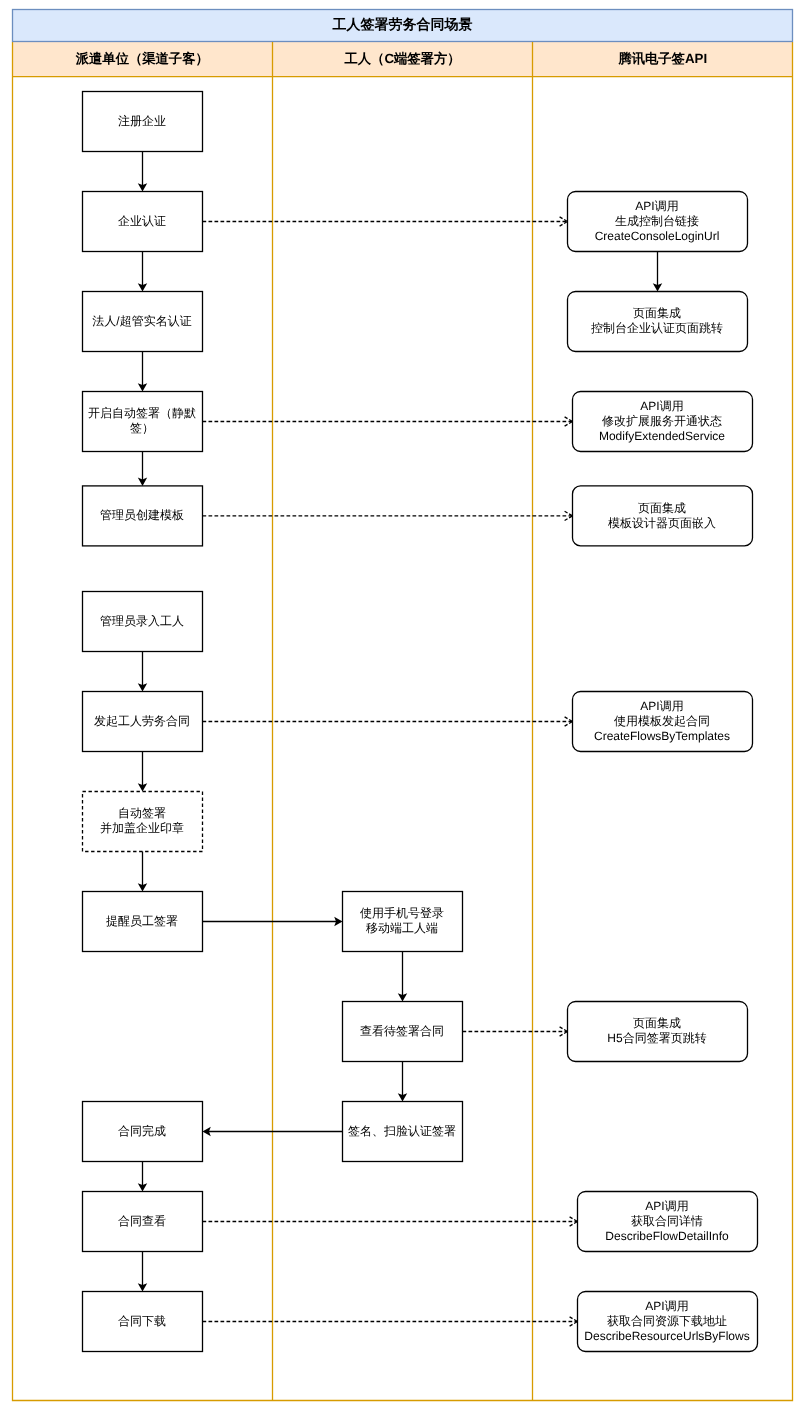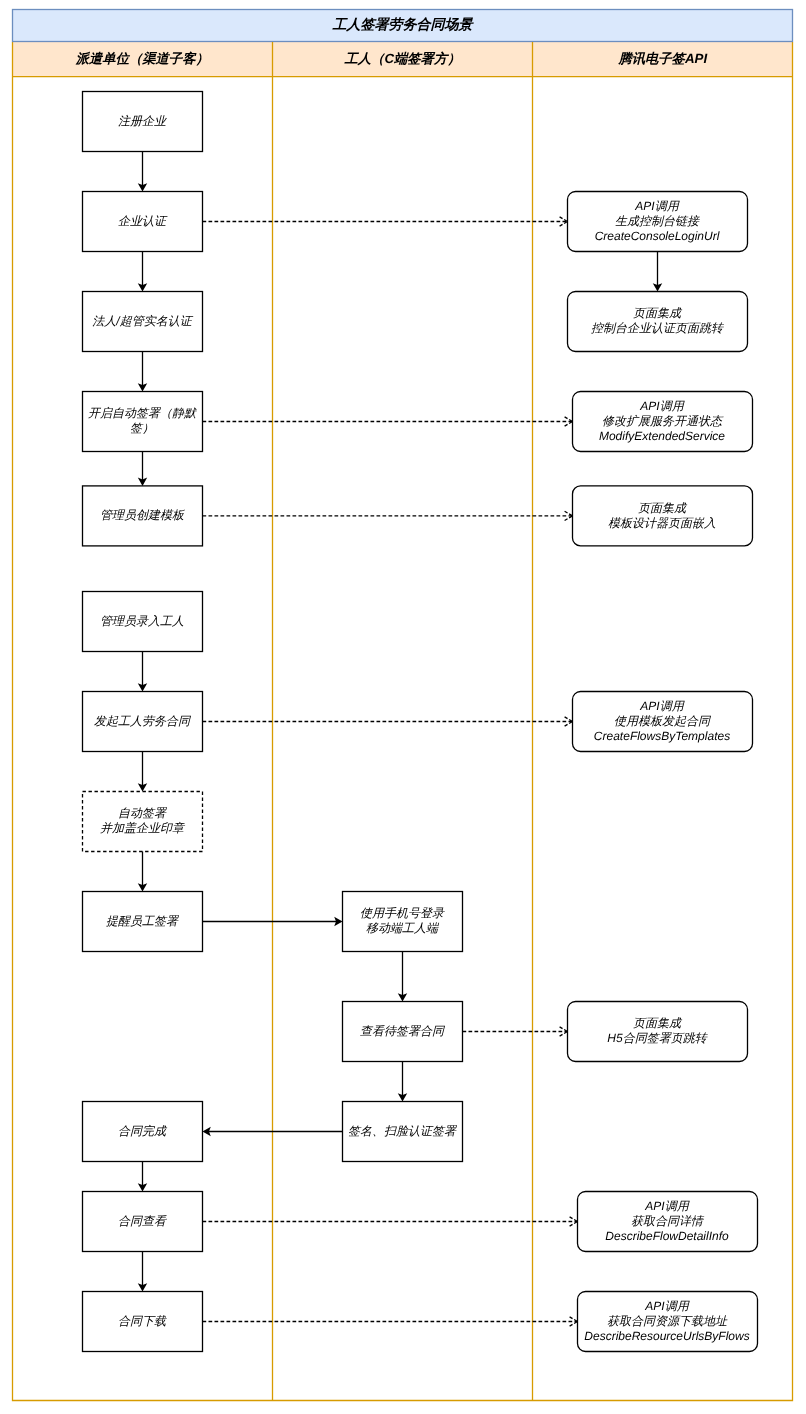--- a/index.html
+++ b/index.html
@@ -1,20 +1,20 @@
 <!DOCTYPE html>
 <html><head>
 <meta charset="utf-8">
 <style>
   html,body{margin:0;padding:0;background:#ffffff;}
   body{width:806px;height:1414px;overflow:hidden;
        font-family:"Liberation Sans",sans-serif;
        -webkit-font-smoothing:antialiased;
        text-rendering:geometricPrecision;}
-  #stage{position:relative;width:709px;height:1414px;font-style:italic;}
+  #stage{position:relative;width:709px;height:1414px;}
   svg{display:block;}
   svg text{font-family:"Liberation Sans",sans-serif;}
   .pool-title-text{font-size:14px;font-weight:bold;fill:#000000;}
   .lane-title-text{font-size:13.3px;font-weight:bold;fill:#000000;}
   .node-text{font-size:12px;fill:#000000;}
 </style>
 </head>
 <body>
 
 <div id="stage">

